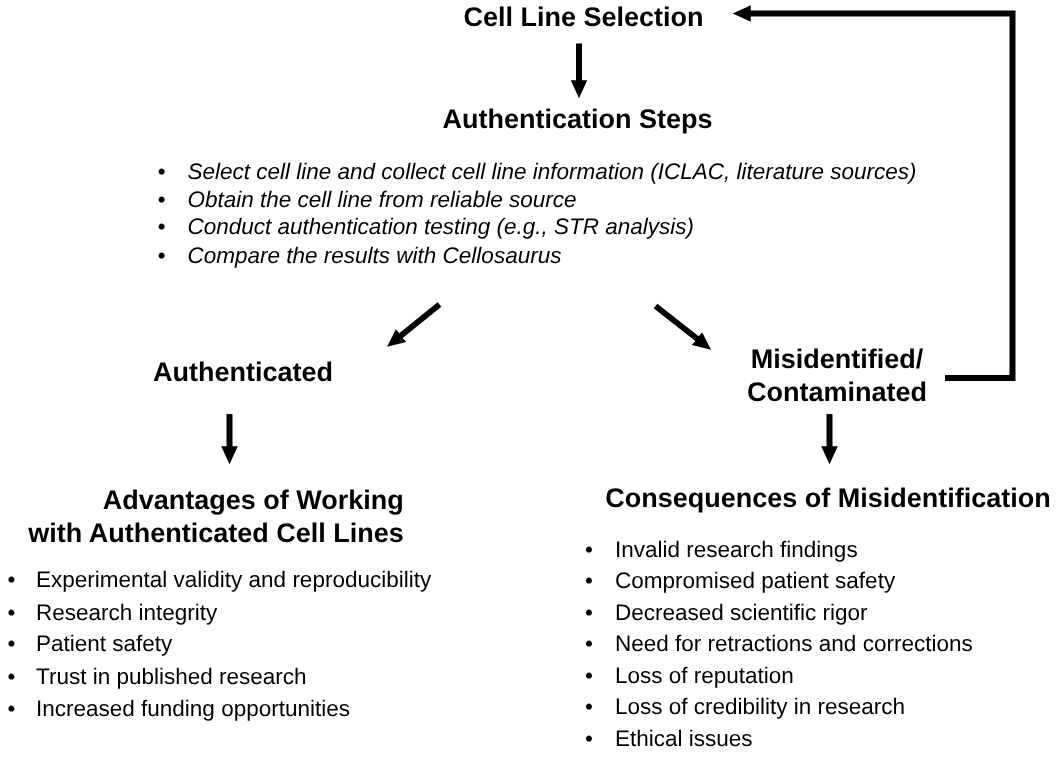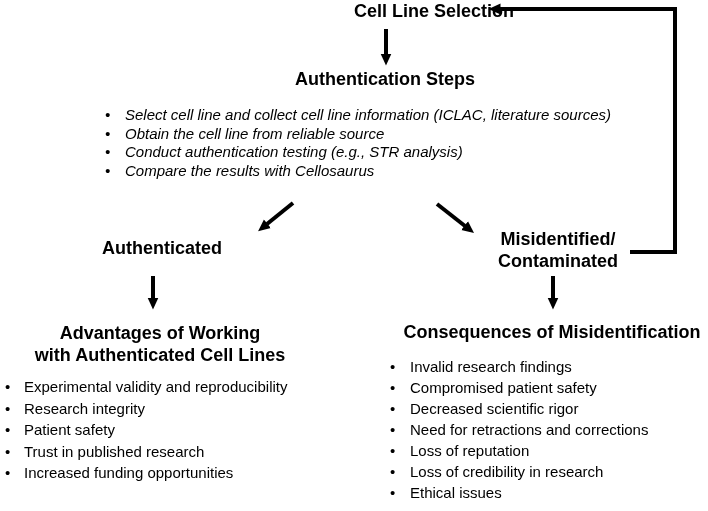--- a/index.html
+++ b/index.html
@@ -59,39 +59,39 @@
       </marker>
     </defs>
     <line x1="386" y1="29" x2="386" y2="54" stroke="#000000" stroke-width="4" marker-end="url(#ah)"></line>
     <line x1="293" y1="203" x2="267" y2="224" stroke="#000000" stroke-width="4" marker-end="url(#ah)"></line>
     <line x1="437" y1="204" x2="465" y2="226" stroke="#000000" stroke-width="4" marker-end="url(#ah)"></line>
     <line x1="153" y1="276" x2="153" y2="298" stroke="#000000" stroke-width="4" marker-end="url(#ah)"></line>
     <line x1="553" y1="276" x2="553" y2="298" stroke="#000000" stroke-width="4" marker-end="url(#ah)"></line>
     <polyline points="630,252 675,252 675,9 500,9" fill="none" stroke="#000000" stroke-width="4" stroke-linejoin="miter" marker-end="url(#ah)"></polyline>
   </svg>
 
-  <div class="node-title" style="left:389px; top:1px;margin-left:45px;">Cell Line Selection</div>
+  <div class="node-title" style="left:389px; top:1px;">Cell Line Selection</div>
 
   <div class="node-title" style="left:385px; top:69px;">Authentication Steps</div>
 
   <div id="steps-list" class="bullet-list" style="left:105px; top:106px;font-style:italic;">
     <div class="li">Select cell line and collect cell line information (ICLAC, literature sources)</div>
     <div class="li">Obtain the cell line from reliable source</div>
     <div class="li">Conduct authentication testing (e.g., STR analysis)</div>
     <div class="li">Compare the results with Cellosaurus</div>
   </div>
 
   <div class="node-title" style="left:162px; top:238px;">Authenticated</div>
 
   <div class="node-title two-line" style="left:558px; top:228px;">
     <div>Misidentified/</div>
     <div>Contaminated</div>
   </div>
 
-  <div class="node-title two-line" style="left:160px; top:322px;">
+  <div class="node-title two-line" style="left:144px; top:322px;text-align:right;">
     <div>Advantages of Working</div>
     <div>with Authenticated Cell Lines</div>
   </div>
 
   <div class="node-title" style="left:552px; top:322px;">Consequences of Misidentification</div>
 
   <div id="advantages-list" class="bullet-list" style="left:5px; top:376px;">
     <div class="li">Experimental validity and reproducibility</div>
     <div class="li">Research integrity</div>
     <div class="li">Patient safety</div>

